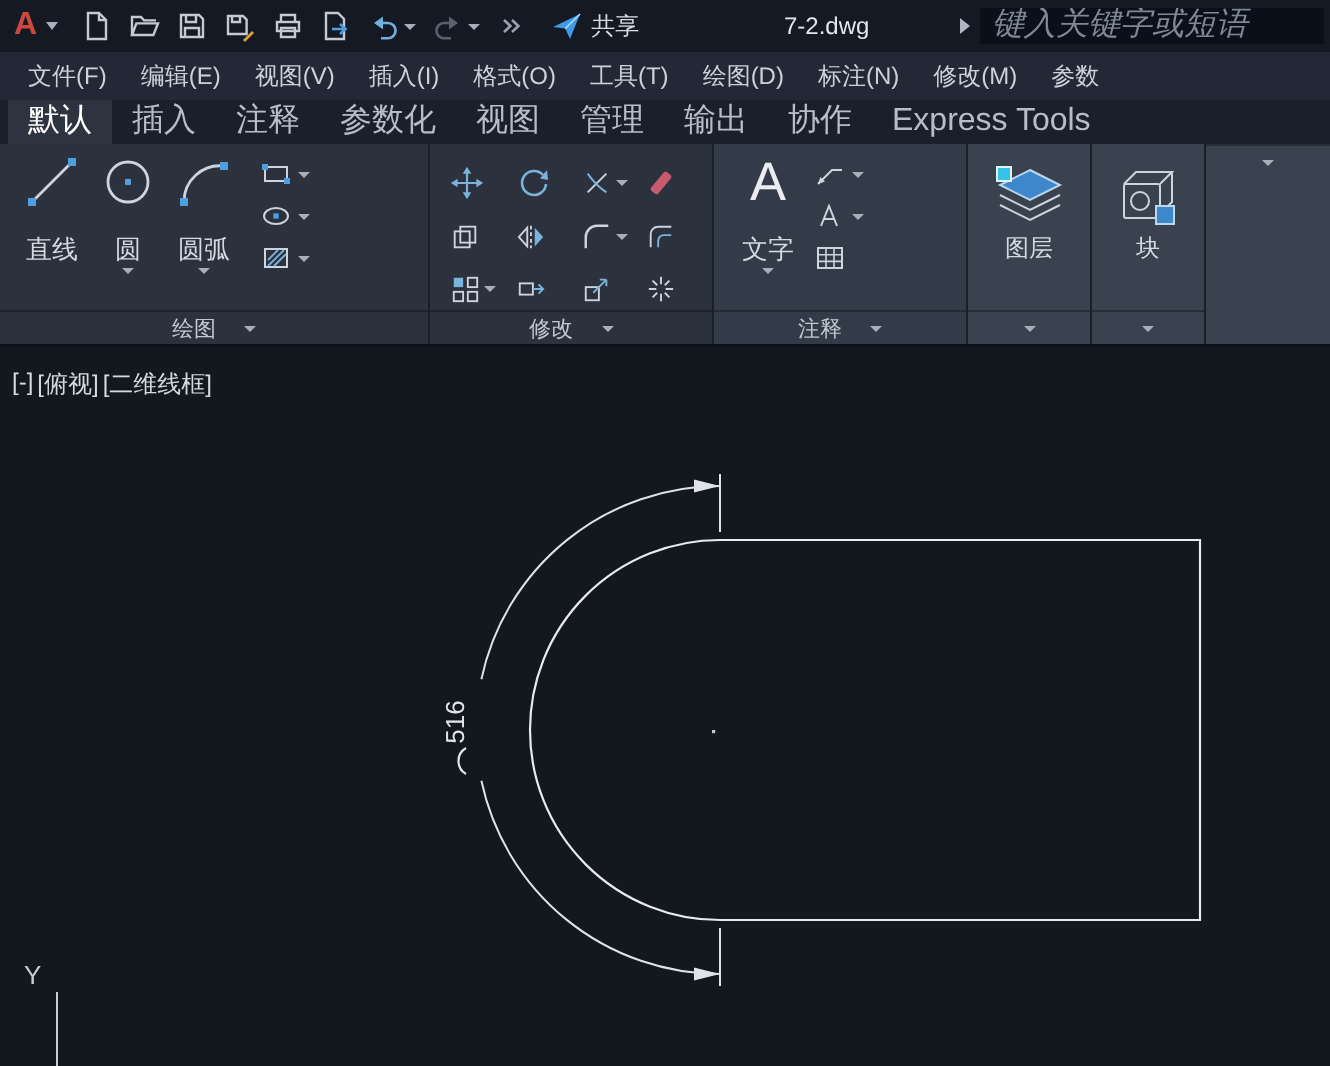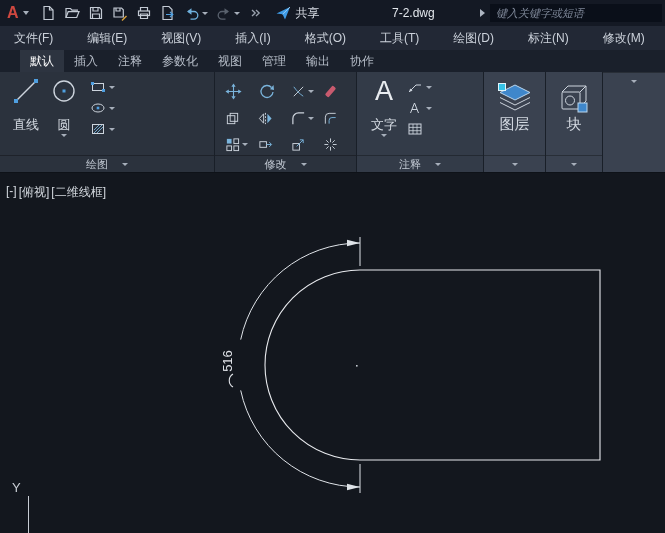--- a/index.html
+++ b/index.html
@@ -14,49 +14,49 @@
   .caret { width:0; height:0; border-left:3.5px solid transparent; border-right:3.5px solid transparent; border-top:4px solid #a7afbb; display:inline-block; }
   .caret.sm { border-left-width:3px; border-right-width:3px; border-top-width:3.5px; }
   .qat { display:flex; align-items:center; gap:2px; }
   .qbtn { display:flex; align-items:center; gap:2px; padding:2px 3px; border-radius:2px; cursor:pointer; }
   .qbtn svg { display:block; }
   .share-btn { display:flex; align-items:center; gap:5px; margin-left:10px; cursor:pointer; color:#d6dbe3; }
   .tb-title { position:absolute; left:392px; top:6px; color:#e3e7ec; font-size:12px; }
   .tb-right { position:absolute; right:0; top:0; height:26px; display:flex; align-items:center; gap:5px; }
   .expand-tri { width:0; height:0; border-top:4px solid transparent; border-bottom:4px solid transparent; border-left:5px solid #aeb6c2; cursor:pointer; }
   .searchbox { width:172px; height:18px; margin-right:3px; background:#0a0f19; display:flex; align-items:center; }
-  .searchbox input { width:100%; height:100%; background:transparent; border:0; outline:none; color:#cdd3dc; font-size:11px; padding:0 6px; font-family:inherit; }
+  .searchbox input { width:100%; height:100%; background:transparent; border:0; outline:none; color:#cdd3dc; font-size:16px; padding:0 6px; font-family:inherit; }
   .searchbox input::placeholder { color:#7e8798; font-style:italic; }
 
   
-  .menubar { height:24px; background:#222835; display:flex; align-items:center; gap:34px; padding:0 14px; font-size:12px; color:#ccd2db; white-space:nowrap; overflow:hidden; flex:0 0 24px; }
+  .menubar { height:24px; background:#222835; display:flex; align-items:center; gap:17px; padding:0 14px; font-size:12px; color:#ccd2db; white-space:nowrap; overflow:hidden; flex:0 0 24px; }
   .menubar span { cursor:pointer; }
 
   
-  .tabbar { height:22px; background:#1a202b; display:flex; align-items:stretch; padding-left:20px; font-size:12px; color:#b6bdc8; white-space:nowrap; overflow:hidden; flex:0 0 22px; }
+  .tabbar { height:22px; background:#1a202b; display:flex; align-items:stretch; padding-left:4px; font-size:16px; color:#b6bdc8; white-space:nowrap; overflow:hidden; flex:0 0 22px; }
   .tab { padding:0 10px; line-height:22px; cursor:pointer; }
   .tab.active { background:#2d3440; color:#ffffff; }
 
   
   .ribbon { height:101px; background:#2d3440; display:flex; flex:0 0 101px; border-bottom:1px solid #0e1218; }
   .panel { height:100%; display:flex; flex-direction:column; border-right:1px solid #191f28; }
   .panel.dark  { background:#2b323d; }
   .panel.mid   { background:#333b48; }
   .panel.light { background:#3a4250; }
   .panel-body { flex:1; display:flex; overflow:hidden; }
   .panel-strip { height:17px; border-top:1px solid rgba(0,0,0,.3); font-size:11px; color:#c2c9d3; display:flex; align-items:center; justify-content:center; gap:14px; cursor:pointer; }
   .tool-big { display:flex; flex-direction:column; align-items:center; padding-top:5px; cursor:pointer; }
   .tool-big .t-label { font-size:13px; color:#d4dae2; margin-top:14px; line-height:12px; }
   .tool-big .caret { margin-top:3px; }
   .mini-col { display:flex; flex-direction:column; justify-content:flex-start; gap:5px; padding-top:7px; margin-left:8px; }
   .mini-item { display:flex; align-items:center; gap:3px; cursor:pointer; }
   .mgrid { display:grid; grid-template-columns:repeat(4,1fr); gap:6px 8px; padding:8px 8px 0 10px; width:100%; }
   .mcell { display:flex; align-items:center; gap:2px; cursor:pointer; }
   .bigpanel-body { flex-direction:column; align-items:center; padding-top:5px; }
-  .bigpanel-body .t-label { font-size:15px; color:#d4dae2; margin-top:2px; }
+  .bigpanel-body .t-label { font-size:12px; color:#d4dae2; margin-top:2px; }
   .text-a { font-size:27px; line-height:28px; color:#e9ecf0; font-weight:400; }
 
   
   .canvas { position:relative; flex:1; background:#13171e; overflow:hidden; cursor:crosshair; }
   .canvas svg { position:absolute; left:0; top:0; }
   .vp-controls { position:absolute; left:6px; top:11px; font-size:12px; color:#d5dae0; display:flex; gap:2px; z-index:2; }
   .vp-controls span { cursor:pointer; }
 </style>
 </head>
 <body>
@@ -159,40 +159,50 @@
 
   <div class="tabbar">
     <span class="tab active">默认</span>
     <span class="tab">插入</span>
     <span class="tab">注释</span>
     <span class="tab">参数化</span>
     <span class="tab">视图</span>
     <span class="tab">管理</span>
     <span class="tab">输出</span>
     <span class="tab">协作</span>
+    <span class="tab">Express Tools</span>
   </div>
 
   <div class="ribbon">
 
     <div class="panel dark" style="width:215px">
       <div class="panel-body" style="padding-left:6px">
         <div class="tool-big" style="width:40px">
           <svg width="28" height="28" viewBox="0 0 28 28">
               <line x1="4" y1="24" x2="24" y2="4" stroke="#cdd4dd" stroke-width="1.4"></line>
               <rect x="2" y="22" width="4" height="4" fill="#4f9fe0"></rect>
               <rect x="22" y="2" width="4" height="4" fill="#4f9fe0"></rect>
             </svg>
           <span class="t-label">直线</span>
         </div>
         <div class="tool-big" style="width:36px">
           <svg width="28" height="28" viewBox="0 0 28 28">
               <circle cx="14" cy="14" r="10" fill="none" stroke="#cdd4dd" stroke-width="1.4"></circle>
               <rect x="12.5" y="12.5" width="3" height="3" fill="#4f9fe0"></rect>
             </svg>
           <span class="t-label">圆</span>
+          <span class="caret sm"></span>
+        </div>
+        <div class="tool-big" style="width:40px">
+          <svg width="28" height="28" viewBox="0 0 28 28">
+              <path d="M4 24A18 18 0 0 1 24 6" fill="none" stroke="#cdd4dd" stroke-width="1.4"></path>
+              <rect x="2" y="22" width="4" height="4" fill="#4f9fe0"></rect>
+              <rect x="22" y="4" width="4" height="4" fill="#4f9fe0"></rect>
+            </svg>
+          <span class="t-label">圆弧</span>
           <span class="caret sm"></span>
         </div>
         <div class="mini-col">
           <div class="mini-item">
             <svg width="16" height="16" viewBox="0 0 16 16">
                 <rect x="2.5" y="4.5" width="11" height="7" fill="none" stroke="#cdd4dd"></rect>
                 <rect x="1" y="3" width="3" height="3" fill="#4f9fe0"></rect>
                 <rect x="12" y="10" width="3" height="3" fill="#4f9fe0"></rect>
               </svg>
             <span class="caret sm"></span>

